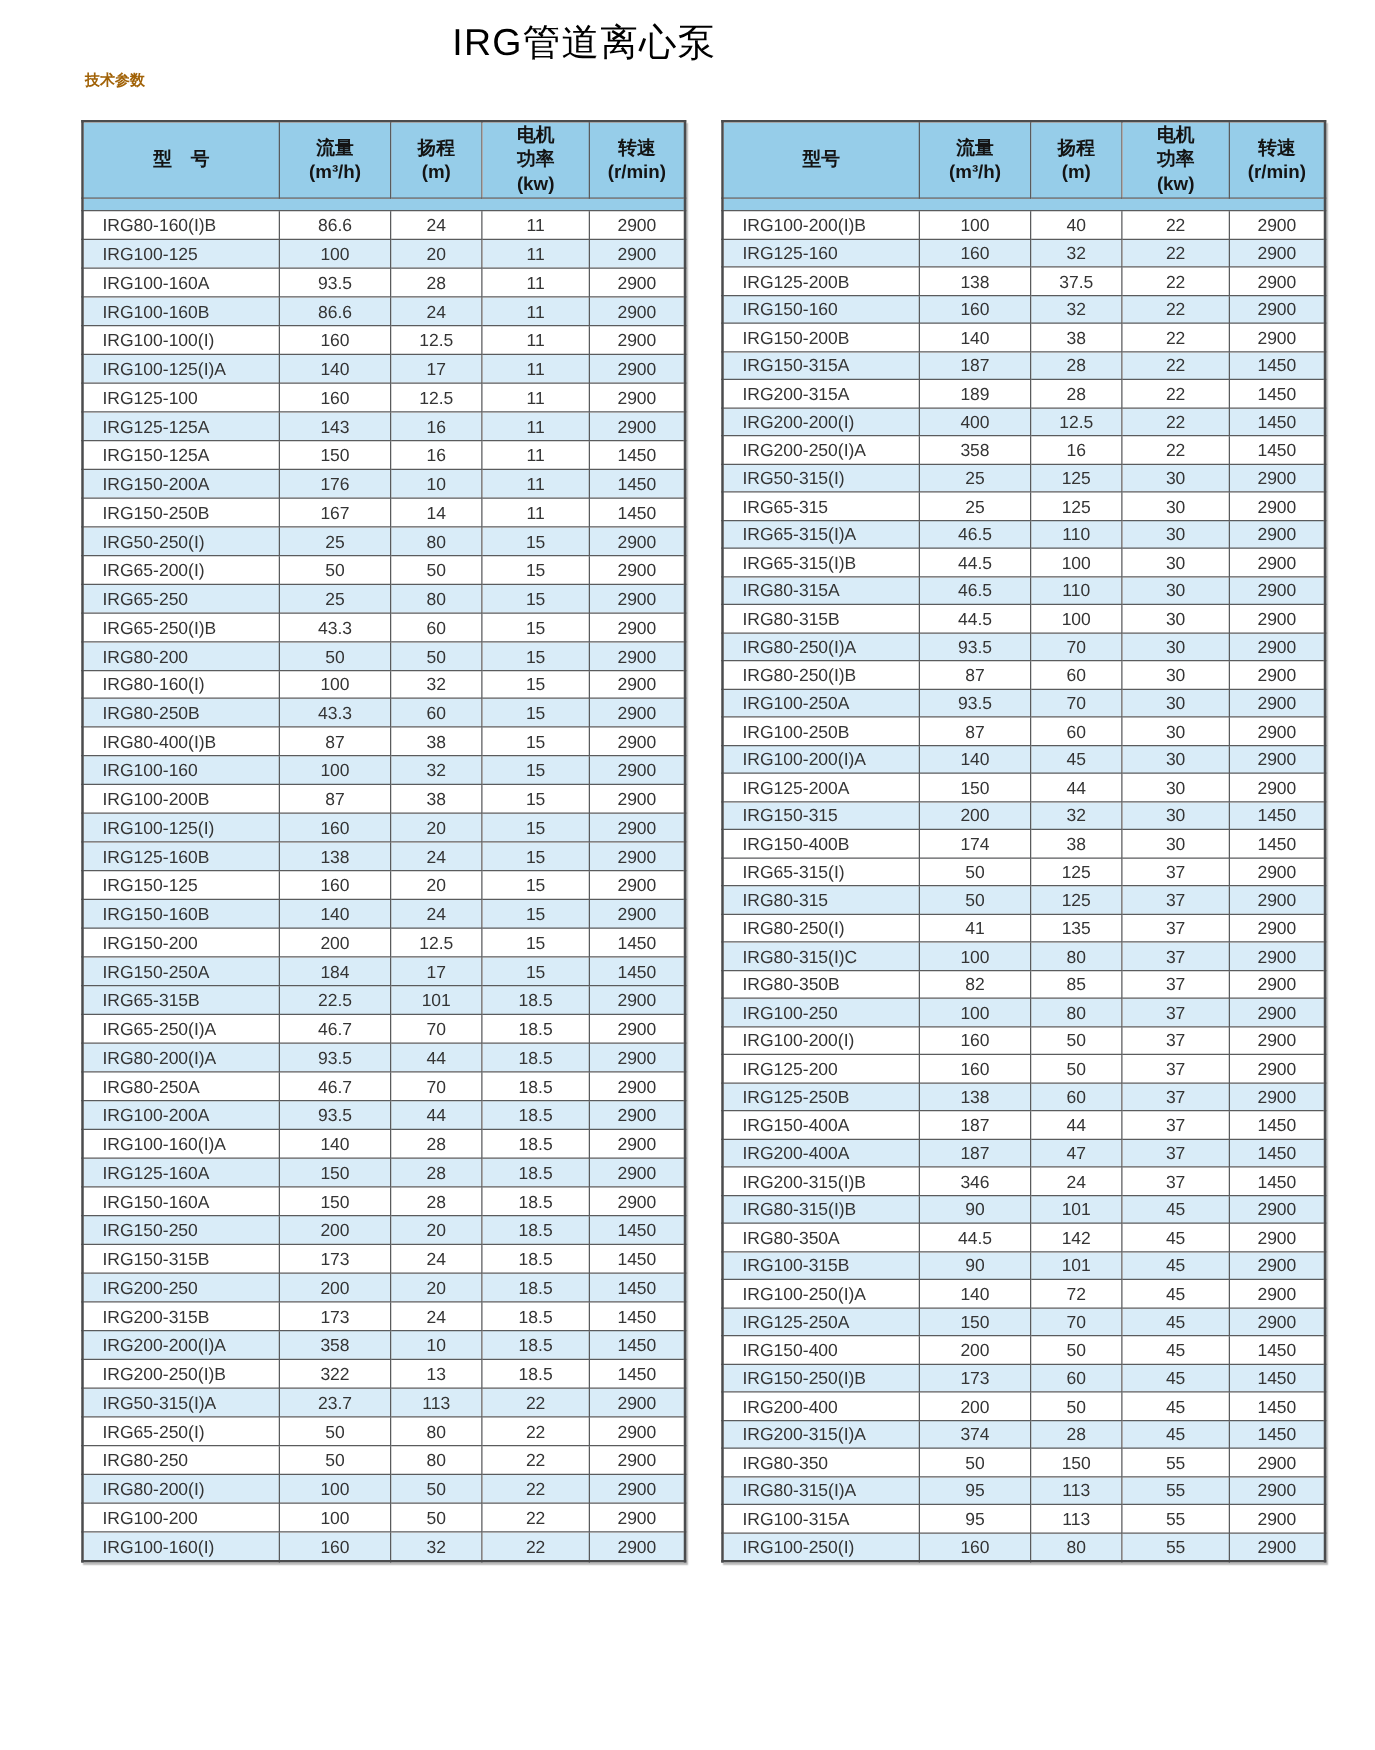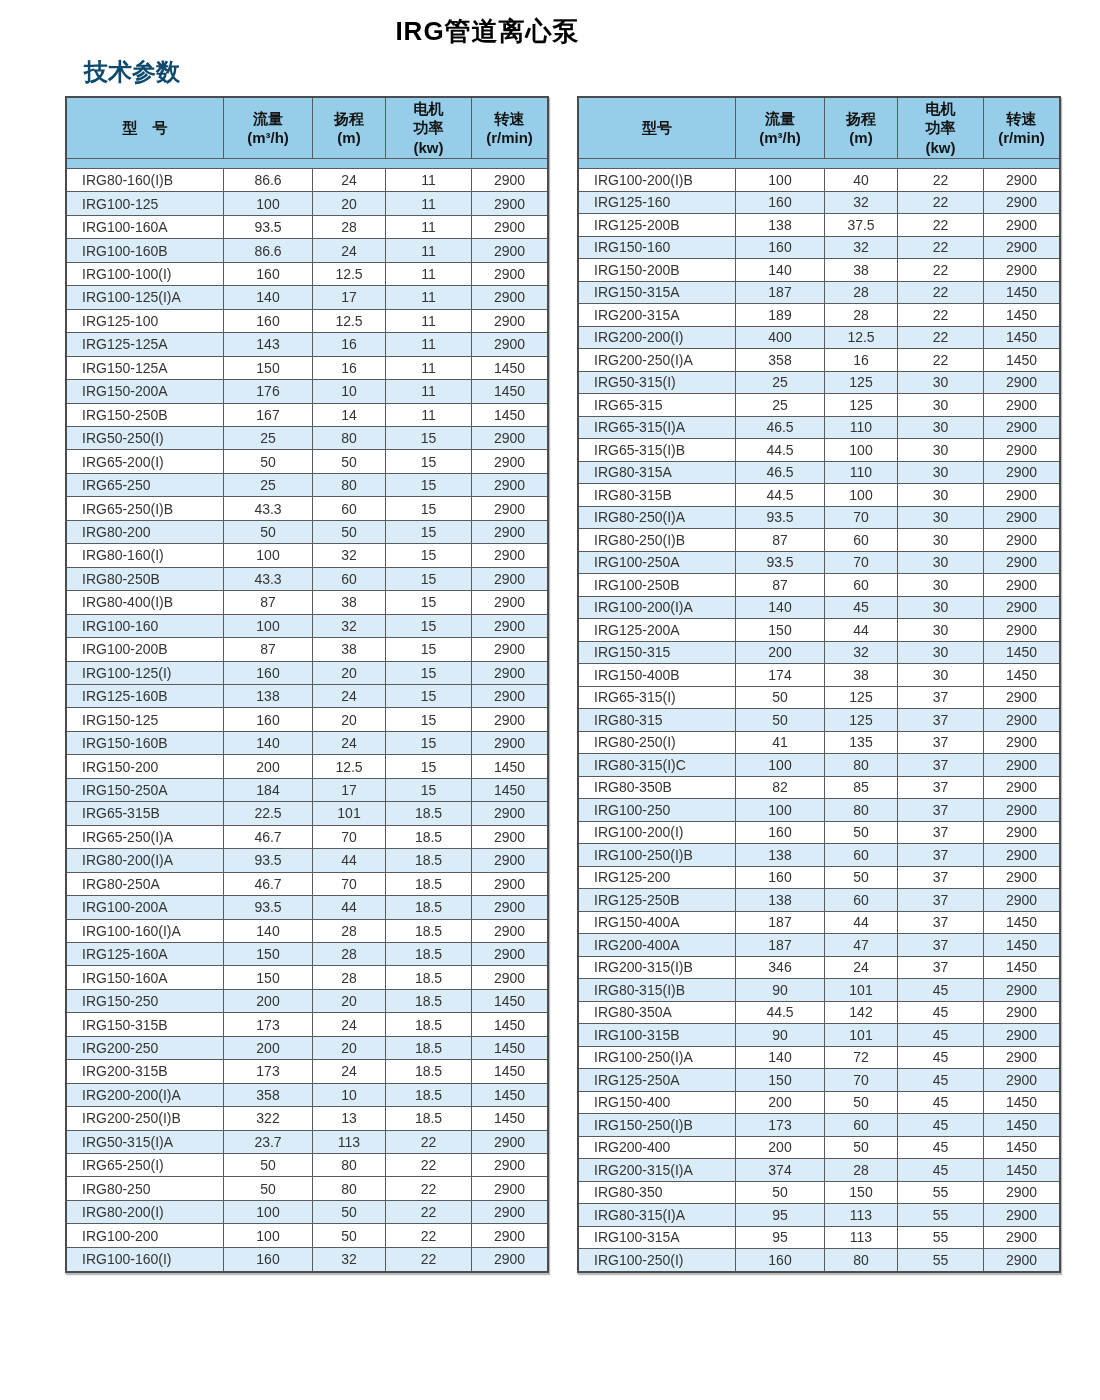--- a/index.html
+++ b/index.html
@@ -11,34 +11,33 @@
     font-family: "Liberation Sans", "DejaVu Sans", sans-serif;
     overflow: hidden;
   }
   .title {
     position: absolute;
     top: 14px;
     left: 0;
     width: 935px;
     margin: 0;
     text-align: center;
-    font-size: 26px;
-    font-weight: bold;
+    font-size: 30px;
+    font-weight: normal;
     color: #000000;
     letter-spacing: 1px;
-    padding-left: 20px;
   }
   .section-heading {
     position: absolute;
     top: 56px;
-    left: 84px;
+    left: 68px;
     margin: 0;
-    font-size: 24px;
+    font-size: 12px;
     font-weight: bold;
-    color: #0c4a6e;
+    color: #a16207;
   }
   .tables-wrap {
     position: absolute;
     top: 96px;
     left: 65px;
     display: flex;
     gap: 28px;
   }
   table.pump-table {
     border-collapse: collapse;
@@ -652,27 +651,20 @@
             <td class="c3">37</td>
             <td class="c4">2900</td>
           </tr>
           <tr>
             <td class="c0">IRG100-200(I)</td>
             <td class="c1">160</td>
             <td class="c2">50</td>
             <td class="c3">37</td>
             <td class="c4">2900</td>
           </tr>
-          <tr class="stripe">
-            <td class="c0">IRG100-250(I)B</td>
-            <td class="c1">138</td>
-            <td class="c2">60</td>
-            <td class="c3">37</td>
-            <td class="c4">2900</td>
-          </tr>
           <tr>
             <td class="c0">IRG125-200</td>
             <td class="c1">160</td>
             <td class="c2">50</td>
             <td class="c3">37</td>
             <td class="c4">2900</td>
           </tr>
           <tr class="stripe">
             <td class="c0">IRG125-250B</td>
             <td class="c1">138</td>

